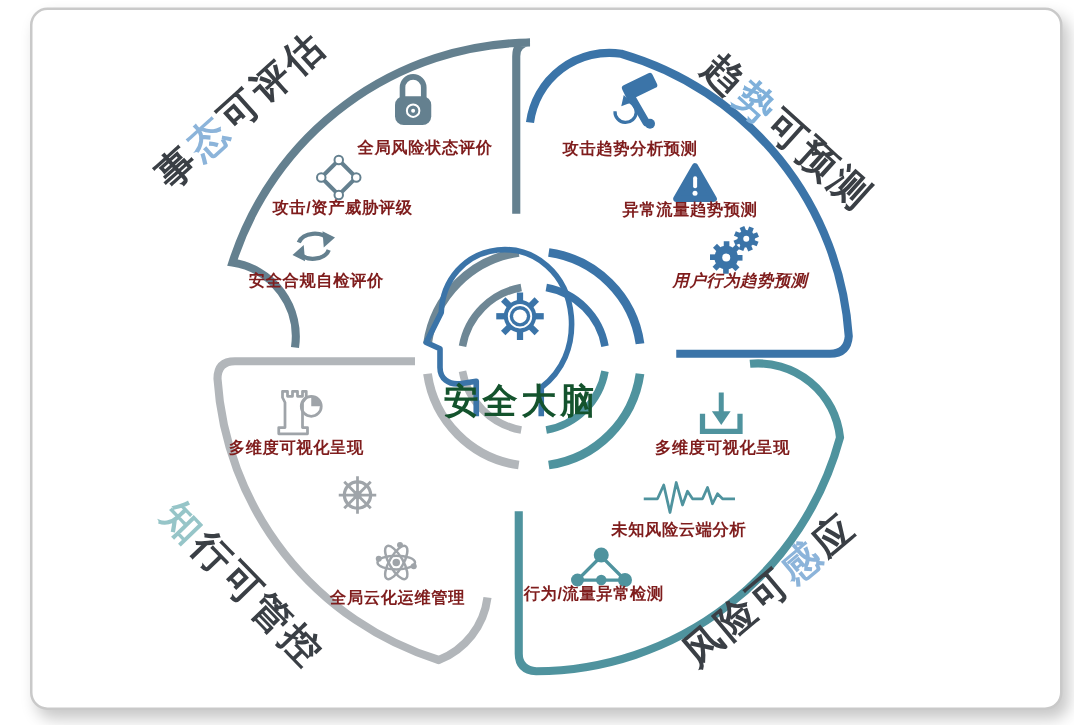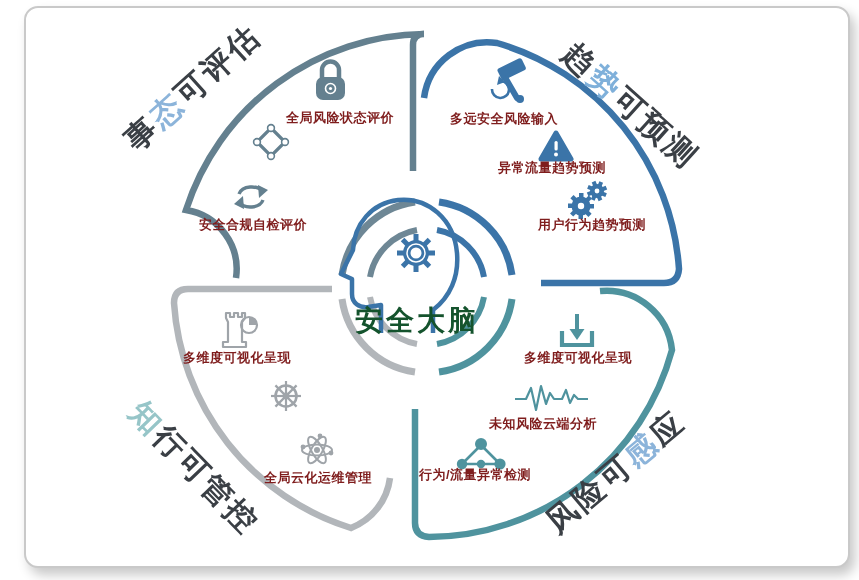--- a/index.html
+++ b/index.html
@@ -182,25 +182,26 @@
 
   <div class="qtitle tr"><span>趋</span><span class="accent-tr">势</span><span>可预测</span></div>
 
   <div class="qtitle bl"><span class="accent-bl">知</span><span>行可管控</span></div>
 
   <div class="qtitle br"><span>风险可</span><span class="accent-br">感</span><span>应</span></div>
 
   <div class="center-label" style="left:417px;top:321px;">安全大脑</div>
 
   <div class="lbl" style="left:340px;top:118px;">全局风险状态评价</div>
+  <div class="lbl" style="left:274px;top:166px;">攻击/资产威胁评级</div>
   <div class="lbl" style="left:253px;top:225px;">安全合规自检评价</div>
 
-  <div class="lbl" style="left:504px;top:119px;">多远安全风险输入</div>
+  <div class="lbl" style="left:504px;top:119px;">攻击趋势分析预测</div>
   <div class="lbl" style="left:552px;top:168px;">异常流量趋势预测</div>
-  <div class="lbl" style="left:592px;top:225px;">用户行为趋势预测</div>
+  <div class="lbl" style="left:592px;top:225px;font-style:italic;">用户行为趋势预测</div>
 
   <div class="lbl" style="left:237px;top:358px;">多维度可视化呈现</div>
   <div class="lbl" style="left:318px;top:478px;">全局云化运维管理</div>
 
   <div class="lbl" style="left:578px;top:358px;">多维度可视化呈现</div>
   <div class="lbl" style="left:543px;top:424px;">未知风险云端分析</div>
   <div class="lbl" style="left:475px;top:475px;">行为/流量异常检测</div>
 
 </div>
 

